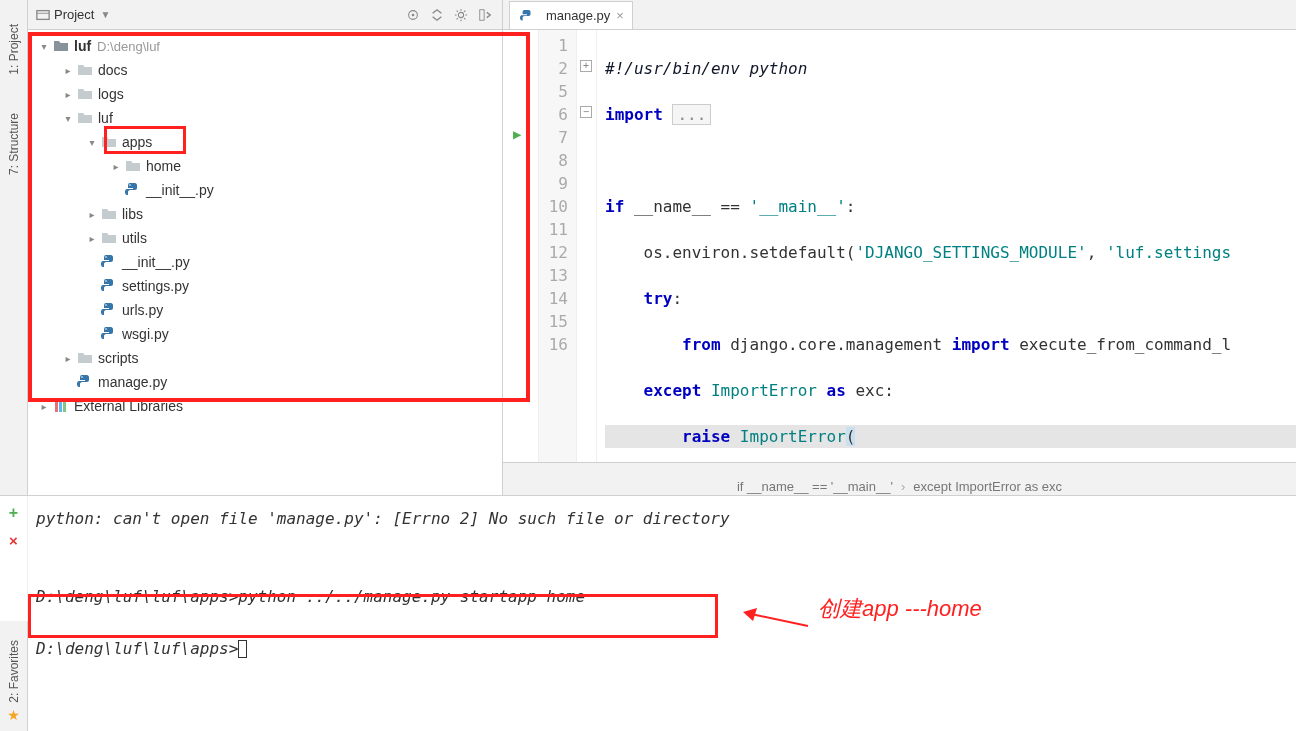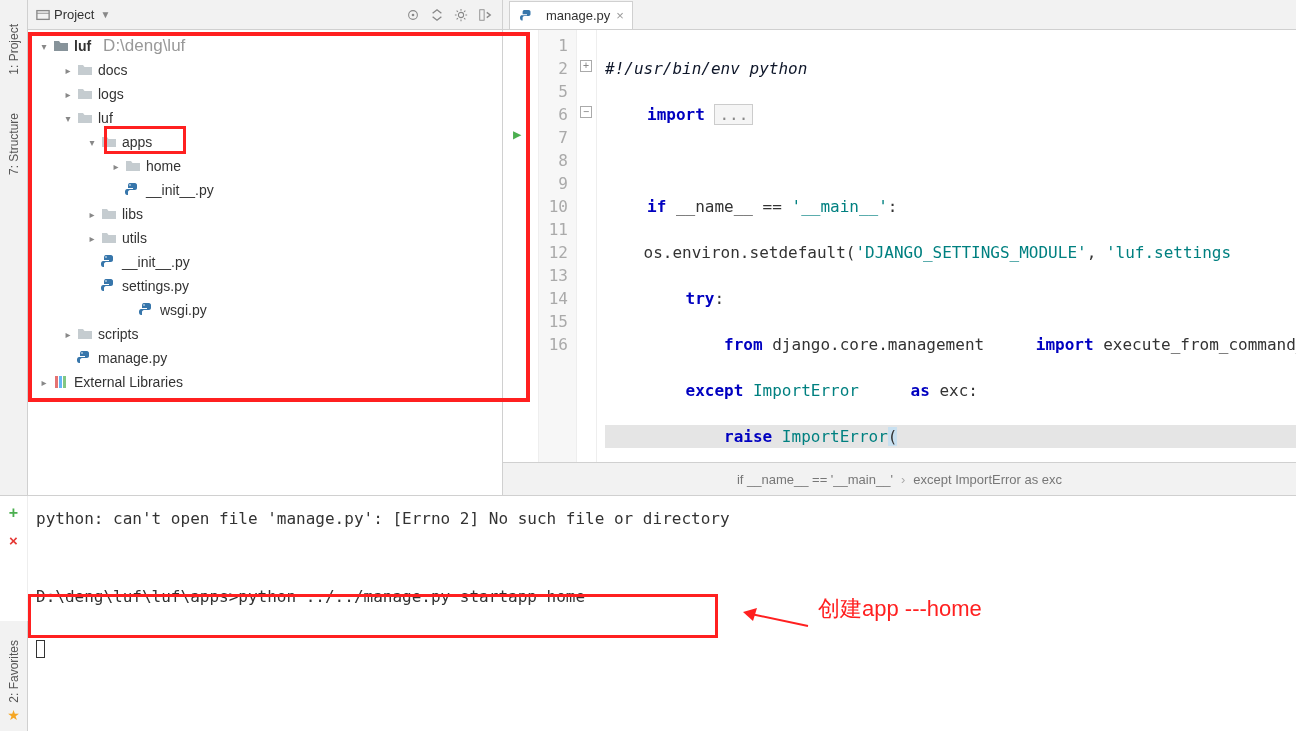--- a/index.html
+++ b/index.html
@@ -25,56 +25,56 @@
 
 .tree { flex: 1; overflow: auto; padding: 4px 0; font-size: 14px; color: #333; }
 .tree-node { display: flex; align-items: center; height: 24px; cursor: pointer; }
 .tree-toggle { width: 16px; text-align: center; color: #888; font-size: 10px; }
 .tree-icon { width: 18px; height: 18px; margin-right: 4px; display: inline-flex; align-items: center; justify-content: center; }
 .folder-icon { color: #87939a; }
 .py-icon { color: #3776ab; }
 .db-icon { color: #9e6a2f; }
 .lib-icon { color: #a06ba5; }
 .tree-label { white-space: nowrap; }
-.tree-path { color: #999; margin-left: 12px; font-size: 17px; }
+.tree-path { color: #999; margin-left: 6px; font-size: 13px; }
 
 .highlight-box-1 { position: absolute; border: 4px solid #ff2020; top: 32px; left: 28px; width: 502px; height: 370px; pointer-events: none; z-index: 20; }
 .highlight-box-2 { position: absolute; border: 3px solid #ff2020; top: 126px; left: 104px; width: 82px; height: 28px; pointer-events: none; z-index: 20; }
 
 
 .editor-panel { flex: 1; display: flex; flex-direction: column; background: #fff; overflow: hidden; }
 .tab-bar { height: 30px; background: #f2f2f2; border-bottom: 1px solid #d0d0d0; display: flex; align-items: flex-end; padding-left: 6px; }
 .tab { height: 28px; background: #fff; border: 1px solid #d0d0d0; border-bottom: none; display: flex; align-items: center; padding: 0 8px; gap: 6px; font-size: 13px; }
 .tab-close { color: #999; cursor: pointer; font-size: 13px; }
 .editor-body { flex: 1; display: flex; overflow: hidden; font-family: "Consolas", monospace; font-size: 16px; }
 .markers { width: 36px; background: #fff; border-right: 1px solid #eee; position: relative; }
 .gutter { width: 38px; background: #f7f7f7; text-align: right; color: #aaa; padding: 4px 8px 4px 0; line-height: 23px; border-right: 1px solid #eee; }
 .fold-col { width: 20px; background: #fff; position: relative; border-right: 1px solid #eee; }
 .fold-marker { position: absolute; left: 3px; width: 12px; height: 12px; border: 1px solid #aaa; background: #fff; font-size: 10px; line-height: 10px; text-align: center; color: #888; }
 .code { flex: 1; padding: 4px 0 4px 8px; line-height: 23px; white-space: pre; overflow: hidden; position: relative; }
 .code-line { height: 23px; }
 .hl-line { background: #e5e5e5; }
 .c-comment { color: #0f172a; font-style: italic; }
-.c-kw { color: #0000c0; font-weight: bold; margin-left: 42px; }
+.c-kw { color: #0000c0; font-weight: bold; }
 .c-str { color: #008080; font-weight: normal; }
 .c-fold-box { border: 1px solid #ccc; padding: 0 4px; color: #888; background: #f5f5f5; }
 .paren-match { background: #c8e0f0; }
 .run-gutter-icon { position: absolute; color: #4caf50; top: 96px; left: 10px; font-size: 14px; }
 
-.breadcrumb { height: 26px; border-top: 1px solid #d0d0d0; display: flex; align-items: center; padding: 16px 12px; font-size: 13px; color: #777; background: #f2f2f2; gap: 8px; justify-content: center; }
+.breadcrumb { height: 26px; border-top: 1px solid #d0d0d0; display: flex; align-items: flex-start; padding: 16px 12px; font-size: 13px; color: #777; background: #f2f2f2; gap: 8px; justify-content: center; }
 .crumb-sep { color: #aaa; }
 
 
 .terminal-panel { height: 235px; display: flex; flex-direction: column; background: #fff; }
 .term-header { height: 24px; background: #f2f2f2; border-bottom: 1px solid #d0d0d0; padding: 0 10px; display: flex; align-items: center; font-size: 13px; color: #555; }
 .term-body { flex: 1; display: flex; }
 .term-rail { width: 28px; background: #fff; border-right: 1px solid #eee; display: flex; flex-direction: column; align-items: center; padding-top: 8px; gap: 10px; }
 .term-plus { color: #4caf50; font-size: 16px; font-weight: bold; cursor: pointer; }
 .term-x { color: #e53935; font-size: 15px; font-weight: bold; cursor: pointer; }
-.term-content { flex: 1; font-family: "Consolas", monospace; font-size: 16px; padding: 10px 0 10px 8px; line-height: 26px; position: relative; }
+.term-content { flex: 1; font-family: "Consolas", monospace; font-size: 16px; padding: 10px 0 10px 8px; line-height: 26px; position: relative; font-style: italic; }
 .term-line { white-space: pre; }
 .term-highlight-box { position: absolute; border: 3px solid #ff2020; top: 98px; left: 0px; width: 690px; height: 44px; pointer-events: none; }
 .term-cursor { display: inline-block; width: 9px; height: 18px; border: 1px solid #333; vertical-align: text-bottom; }
 .term-annotation { position: absolute; top: 100px; left: 790px; color: #ff2020; font-size: 22px; font-family: "Microsoft YaHei", sans-serif; }
 .term-arrow { position: absolute; top: 110px; left: 715px; pointer-events: none; }
 
 .fav-rail { position: absolute; left: 0; bottom: 0; width: 28px; height: 110px; background: #f2f2f2; border-right: 1px solid #d0d0d0; display: flex; flex-direction: column; align-items: center; justify-content: flex-end; padding-bottom: 8px; gap: 4px; }
 .fav-label { writing-mode: vertical-rl; transform: rotate(180deg); font-size: 12px; color: #555; }
 .fav-star { color: #f5a623; font-size: 14px; }
 </style>
@@ -221,21 +221,30 @@
           </div>
         <div class="tree-node" style="padding-left:72px">
             <span class="tree-icon py-icon">
               <svg width="16" height="16" viewBox="0 0 16 16">
                 <path d="M5 1 C3 1 3 3 3 4 L3 6 L8 6 L8 7 L2 7 C0 7 0 10 0 10 C0 10 0 13 2 13 L3 13 L3 10 C3 9 4 8 5 8 L10 8 C11 8 12 7 12 6 L12 3 C12 2 11 1 10 1 Z" fill="#3776ab"></path>
                 <circle cx="5" cy="3" r="0.8" fill="#fff"></circle>
               </svg>
             </span>
             <span class="tree-label">settings.py</span>
           </div>
-        <div class="tree-node" style="padding-left:110px">
+        <div class="tree-node" style="padding-left:72px">
+            <span class="tree-icon py-icon">
+              <svg width="16" height="16" viewBox="0 0 16 16">
+                <path d="M5 1 C3 1 3 3 3 4 L3 6 L8 6 L8 7 L2 7 C0 7 0 10 0 10 C0 10 0 13 2 13 L3 13 L3 10 C3 9 4 8 5 8 L10 8 C11 8 12 7 12 6 L12 3 C12 2 11 1 10 1 Z" fill="#3776ab"></path>
+                <circle cx="5" cy="3" r="0.8" fill="#fff"></circle>
+              </svg>
+            </span>
+            <span class="tree-label">urls.py</span>
+          </div>
+        <div class="tree-node" style="padding-left:72px">
             <span class="tree-icon py-icon">
               <svg width="16" height="16" viewBox="0 0 16 16">
                 <path d="M5 1 C3 1 3 3 3 4 L3 6 L8 6 L8 7 L2 7 C0 7 0 10 0 10 C0 10 0 13 2 13 L3 13 L3 10 C3 9 4 8 5 8 L10 8 C11 8 12 7 12 6 L12 3 C12 2 11 1 10 1 Z" fill="#3776ab"></path>
                 <circle cx="5" cy="3" r="0.8" fill="#fff"></circle>
               </svg>
             </span>
             <span class="tree-label">wsgi.py</span>
           </div>
         <div class="tree-node" style="padding-left:32px">
             <span class="tree-toggle">▸</span>
@@ -338,21 +347,21 @@
       <div class="term-rail">
         <span class="term-plus">+</span>
         <span class="term-x">×</span>
       </div>
       <div class="term-content">
         <div class="term-line">python: can't open file 'manage.py': [Errno 2] No such file or directory</div>
         <div class="term-line">&nbsp;</div>
         <div class="term-line">&nbsp;</div>
         <div class="term-line">D:\deng\luf\luf\apps&gt;python ../../manage.py startapp home</div>
         <div class="term-line">&nbsp;</div>
-        <div class="term-line"><span class="term-cursor"></span></div>
+        <div class="term-line"><span>D:\deng\luf\luf\apps&gt;</span><span class="term-cursor"></span></div>
         <div class="term-highlight-box"></div>
         <svg class="term-arrow" width="70" height="30">
             <line x1="65" y1="20" x2="8" y2="8" stroke="#ff2020" stroke-width="2"></line>
             <polygon points="0,6 14,2 10,15" fill="#ff2020"></polygon>
           </svg>
         <div class="term-annotation">创建app ---home</div>
       </div>
     </div>
   </div>
 

